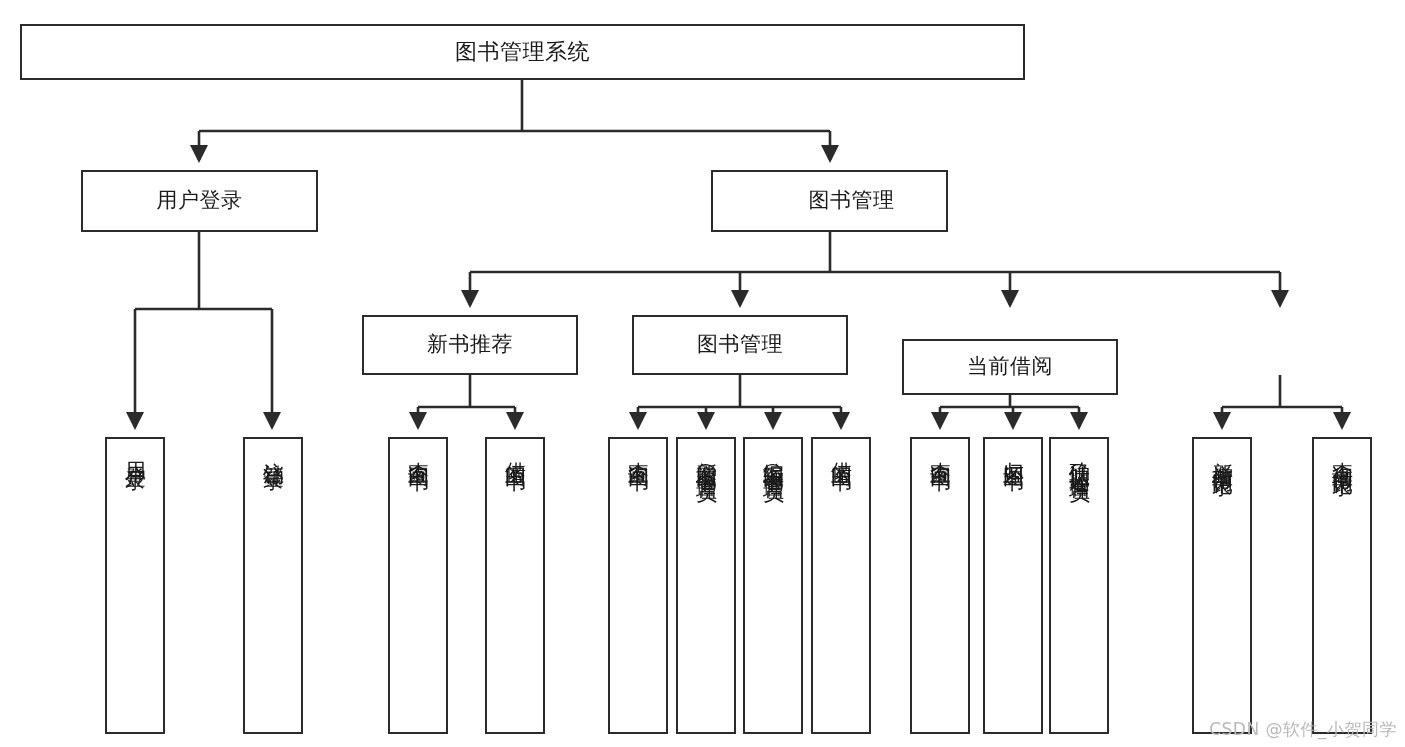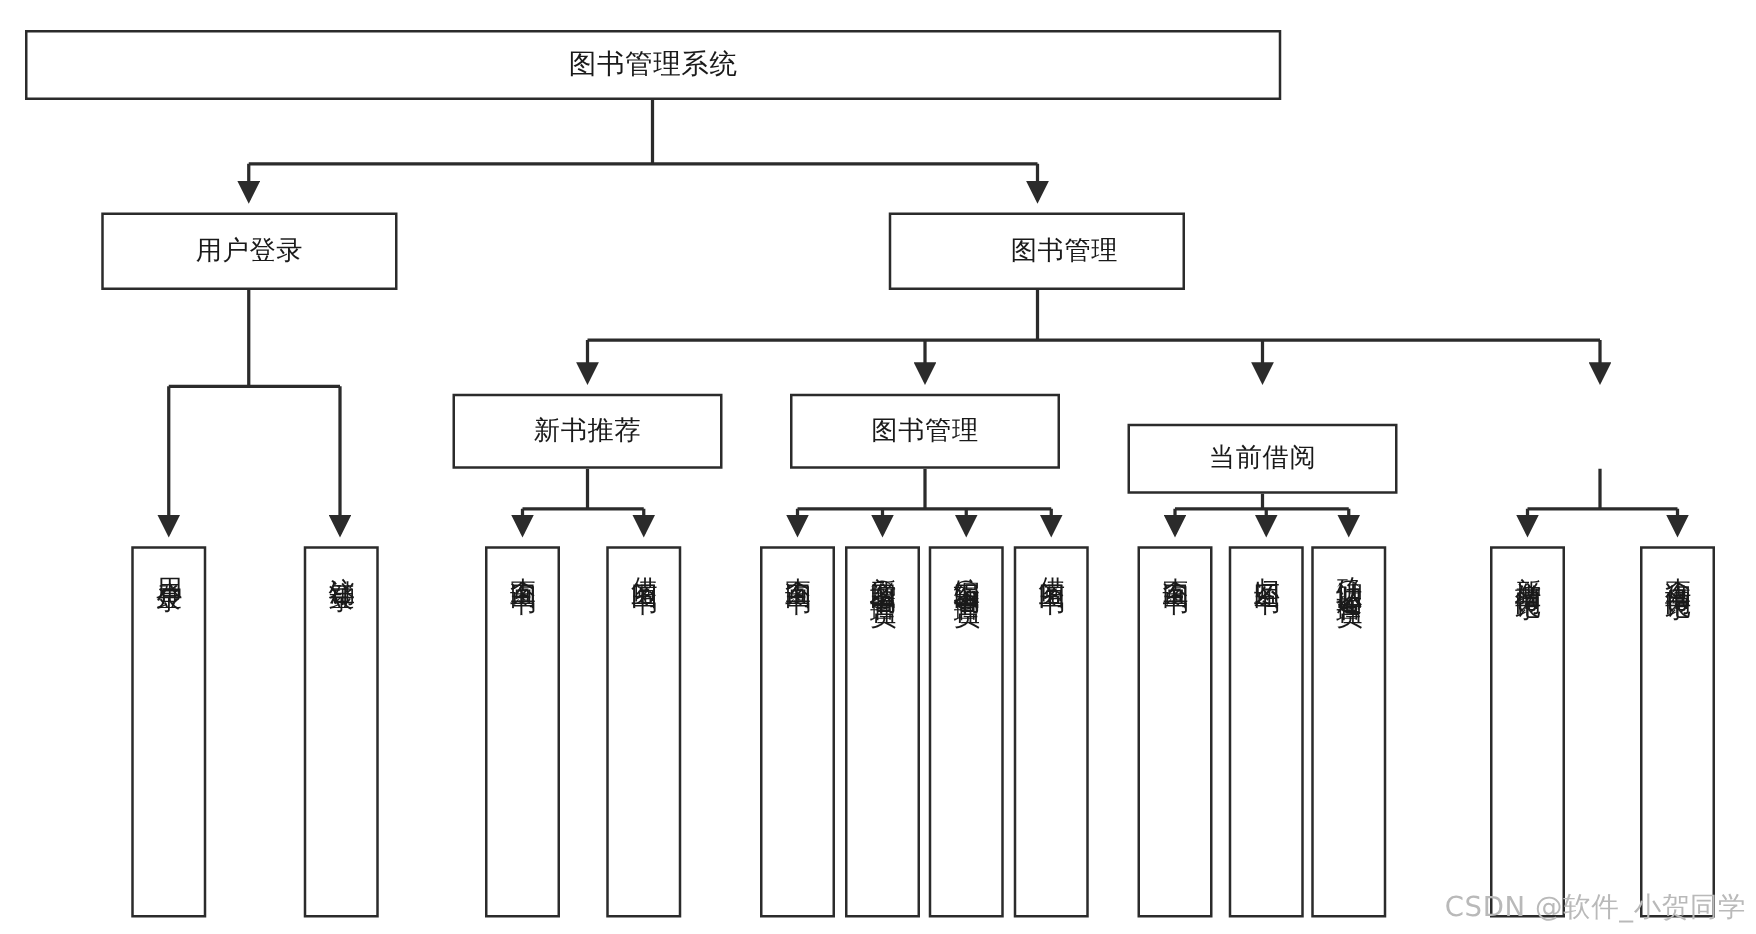--- a/index.html
+++ b/index.html
@@ -59,21 +59,21 @@
     -webkit-writing-mode: vertical-rl;
     letter-spacing: 3px;
     line-height: 1.0;
     white-space: nowrap;
     display: block;
   }
   .watermark {
     position: absolute;
     right: 8px;
     bottom: 6px;
-    font-size: 22px;
+    font-size: 17px;
     color: #b9b9b9;
     letter-spacing: 0.5px;
     white-space: nowrap;
     font-family: "DejaVu Sans", "Liberation Sans", sans-serif;
   }
 </style>
 </head>
 <body>
 
 <div id="canvas">

